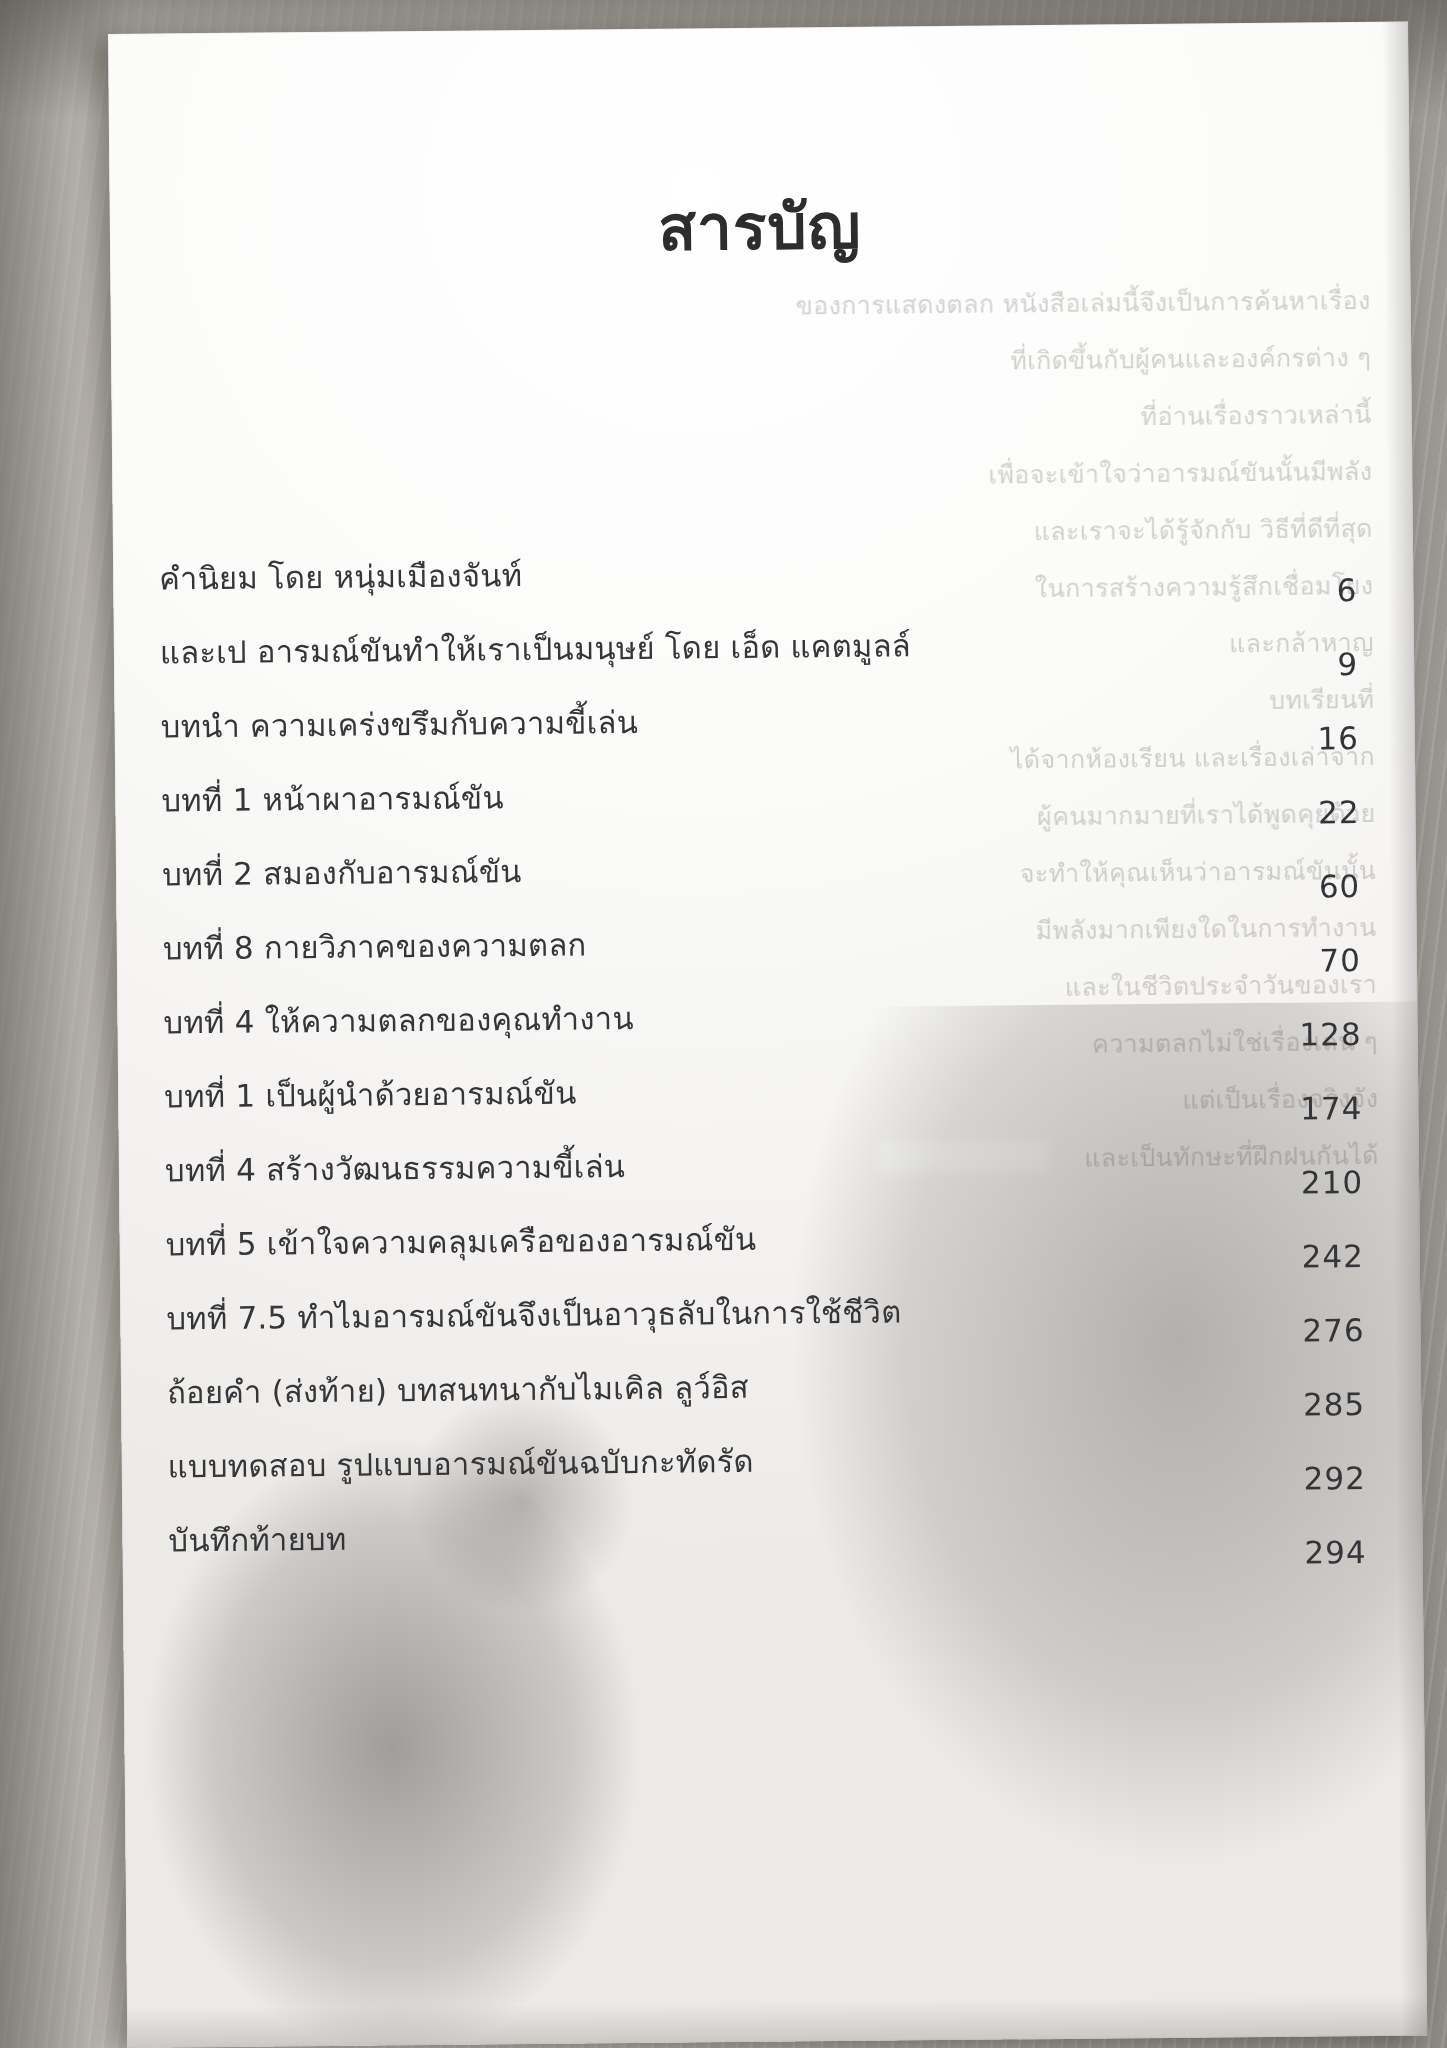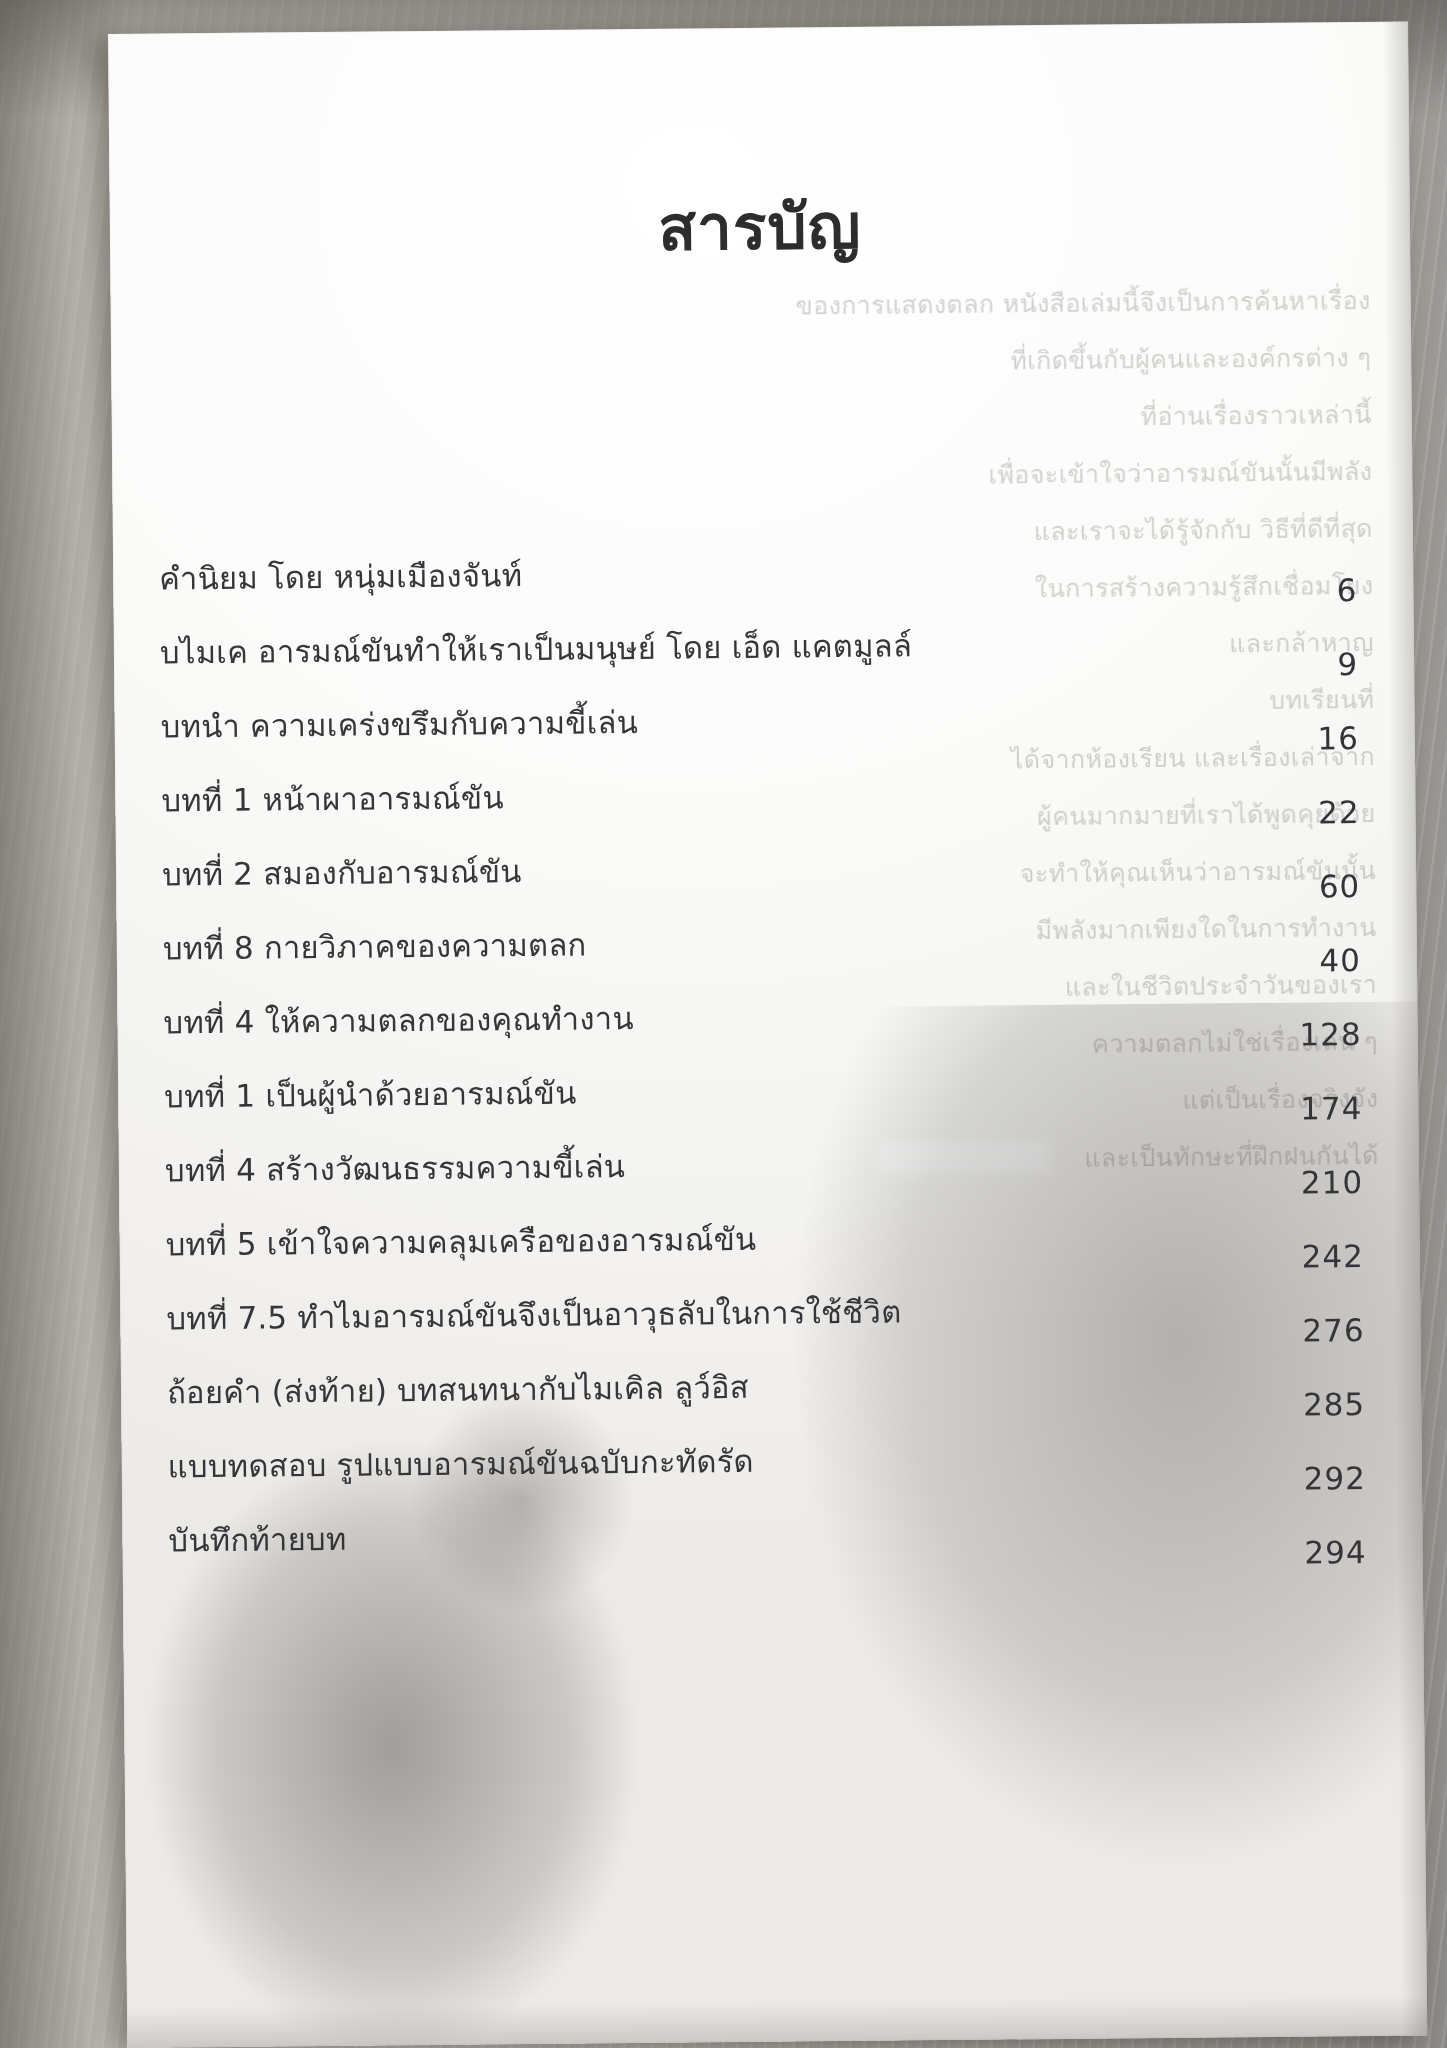--- a/index.html
+++ b/index.html
@@ -218,21 +218,21 @@
 
         <div class="toc-row">
           <div class="toc-label">
             <span class="lead">คำนิยม</span><span>โดย หนุ่มเมืองจันท์</span>
           </div>
           <div class="toc-page">6</div>
         </div>
 
         <div class="toc-row">
           <div class="toc-label">
-            <span class="lead">บไมเค</span><span>อารมณ์ขันทำให้เราเป็นมนุษย์ โดย เอ็ด แคตมูลล์</span>
+            <span class="lead">และเป</span><span>อารมณ์ขันทำให้เราเป็นมนุษย์ โดย เอ็ด แคตมูลล์</span>
           </div>
           <div class="toc-page">9</div>
         </div>
 
         <div class="toc-row">
           <div class="toc-label">
             <span class="lead">บทนำ</span><span>ความเคร่งขรึมกับความขี้เล่น</span>
           </div>
           <div class="toc-page">16</div>
         </div>
@@ -248,21 +248,21 @@
           <div class="toc-label">
             <span class="lead">บทที่ 2</span><span>สมองกับอารมณ์ขัน</span>
           </div>
           <div class="toc-page">60</div>
         </div>
 
         <div class="toc-row">
           <div class="toc-label">
             <span class="lead">บทที่ 8</span><span>กายวิภาคของความตลก</span>
           </div>
-          <div class="toc-page">40</div>
+          <div class="toc-page">70</div>
         </div>
 
         <div class="toc-row">
           <div class="toc-label">
             <span class="lead">บทที่ 4</span><span>ให้ความตลกของคุณทำงาน</span>
           </div>
           <div class="toc-page">128</div>
         </div>
 
         <div class="toc-row">

